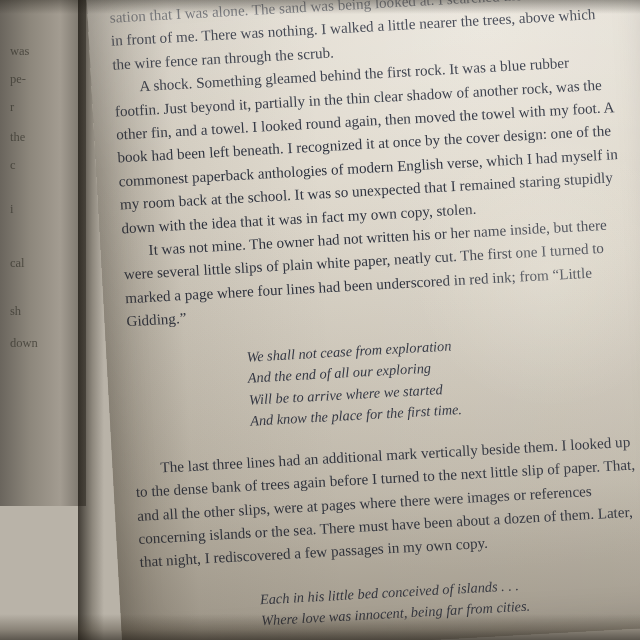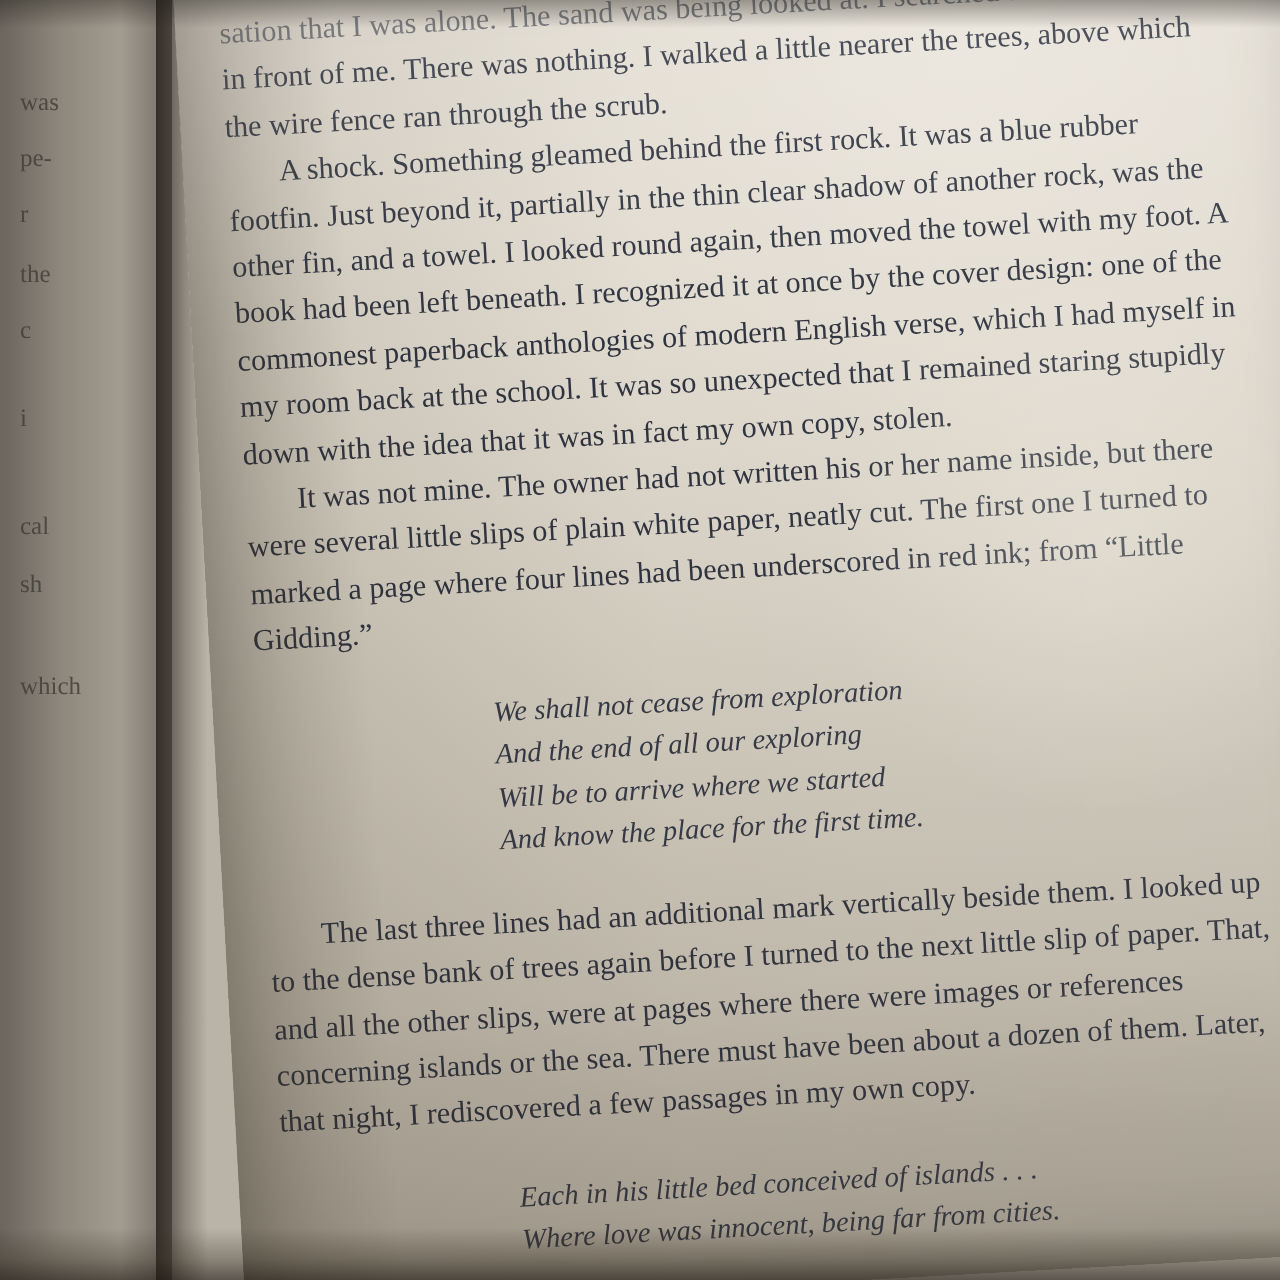--- a/index.html
+++ b/index.html
@@ -15,21 +15,21 @@
     background: #b9b3a8;
     font-family: "Liberation Serif", serif;
   }
 
   
   .left-page {
     position: absolute;
     left: 0;
     top: 0;
     width: 86px;
-    height: 640px;
+    height: 506px;
     background: linear-gradient(to right, #6a655d 0%, #8d877c 35%, #a39c91 70%, #726d64 100%);
     overflow: hidden;
     text-align: right;
   }
   .left-page .lp-line {
     position: absolute;
     left: 10px;
     color: #3a3830;
     font-size: 12.5px;
     font-family: "Liberation Serif", serif;
@@ -139,22 +139,22 @@
 <div id="page">
 
   <div class="left-page">
     <div class="lp-line" style="top:44px">was</div>
     <div class="lp-line" style="top:72px">pe-</div>
     <div class="lp-line" style="top:100px">r</div>
     <div class="lp-line" style="top:130px">the</div>
     <div class="lp-line" style="top:158px">c</div>
     <div class="lp-line" style="top:202px">i</div>
     <div class="lp-line" style="top:256px">cal</div>
-    <div class="lp-line" style="top:285px">sh</div>
-    <div class="lp-line" style="top:336px">which</div>
+    <div class="lp-line" style="top:304px">sh</div>
+    <div class="lp-line" style="top:336px">down</div>
   </div>
 
   <div class="gutter"></div>
 
   <div class="main-page">
     <div class="text-col">
 
       <div class="para clip-top">sation that I was alone. The sand was being looked at. I searched the trees</div>
 
       <div class="para">in front of me. There was nothing. I walked a little nearer the trees, above which the wire fence ran through the scrub.</div>

